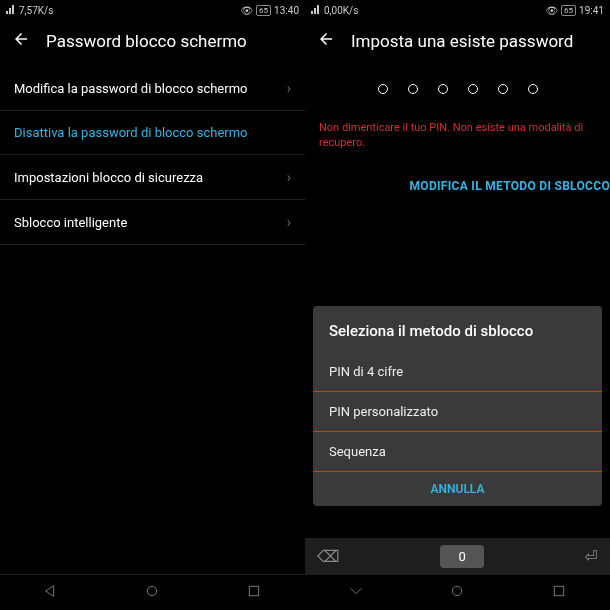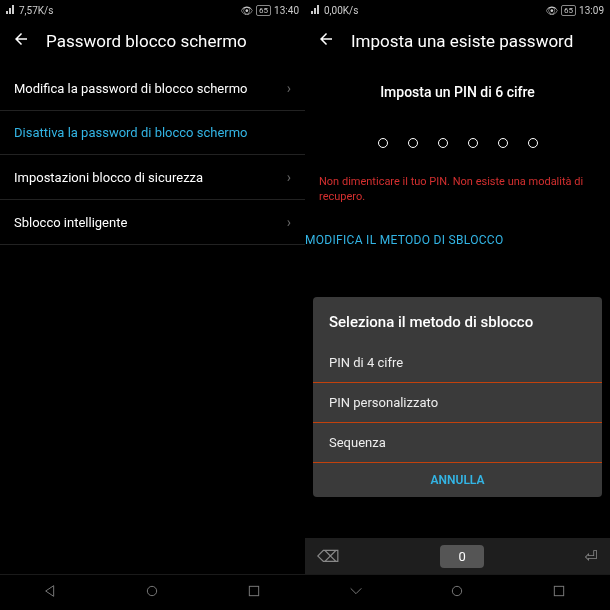--- a/index.html
+++ b/index.html
@@ -59,28 +59,28 @@
     color: #d32f2f;
     font-size: 11px;
     text-align: left;
     padding: 0 14px;
     line-height: 1.4;
     margin-bottom: 28px;
   }
   .link-button {
     color: #33b5e5;
     font-size: 12px;
-    font-weight: 400;
+    font-weight: 700;
     letter-spacing: 0.3px;
-    text-align: left;
+    text-align: right;
   }
   .dialog-overlay {
     position: absolute;
     left: 8px; right: 8px;
-    top: 297px;
+    top: 306px;
     background: #3a3a3a;
     border-radius: 4px;
     padding-bottom: 6px;
   }
   .dialog-title {
     padding: 16px 16px 12px;
     font-size: 15px;
     font-weight: 500;
     color: #fff;
   }
@@ -191,35 +191,34 @@
       <span>
         <svg width="10" height="10" viewBox="0 0 10 10">
             <path d="M0 10h2V7H0zM3 10h2V4H3zM6 10h2V1H6z" fill="#ccc"></path>
           </svg>
       </span>
       <span>0,00K/s</span>
     </div>
     <div class="status-right">
       <span>👁</span>
       <span style="font-size:8px;border:1px solid #888;padding:0 2px;border-radius:2px;">65</span>
-      <span>13:09</span>
+      <span>19:41</span>
     </div>
   </div>
 
   <div class="header">
     <span>
       <svg class="back-arrow" viewBox="0 0 24 24">
           <path d="M20 11H7.8l5.6-5.6L12 4l-8 8 8 8 1.4-1.4L7.8 13H20z" fill="#fff"></path>
         </svg>
     </span>
     <span class="header-title">Imposta una esiste password</span>
   </div>
 
   <div class="content-center">
-    <div class="pin-title">Imposta un PIN di 6 cifre</div>
     <div class="pin-dots">
       <div class="pin-dot"></div>
       <div class="pin-dot"></div>
       <div class="pin-dot"></div>
       <div class="pin-dot"></div>
       <div class="pin-dot"></div>
       <div class="pin-dot"></div>
     </div>
   </div>
 

